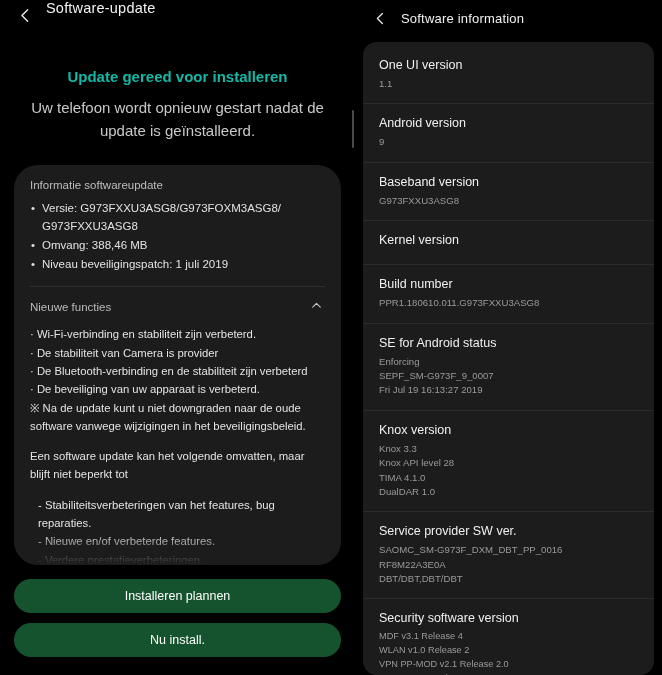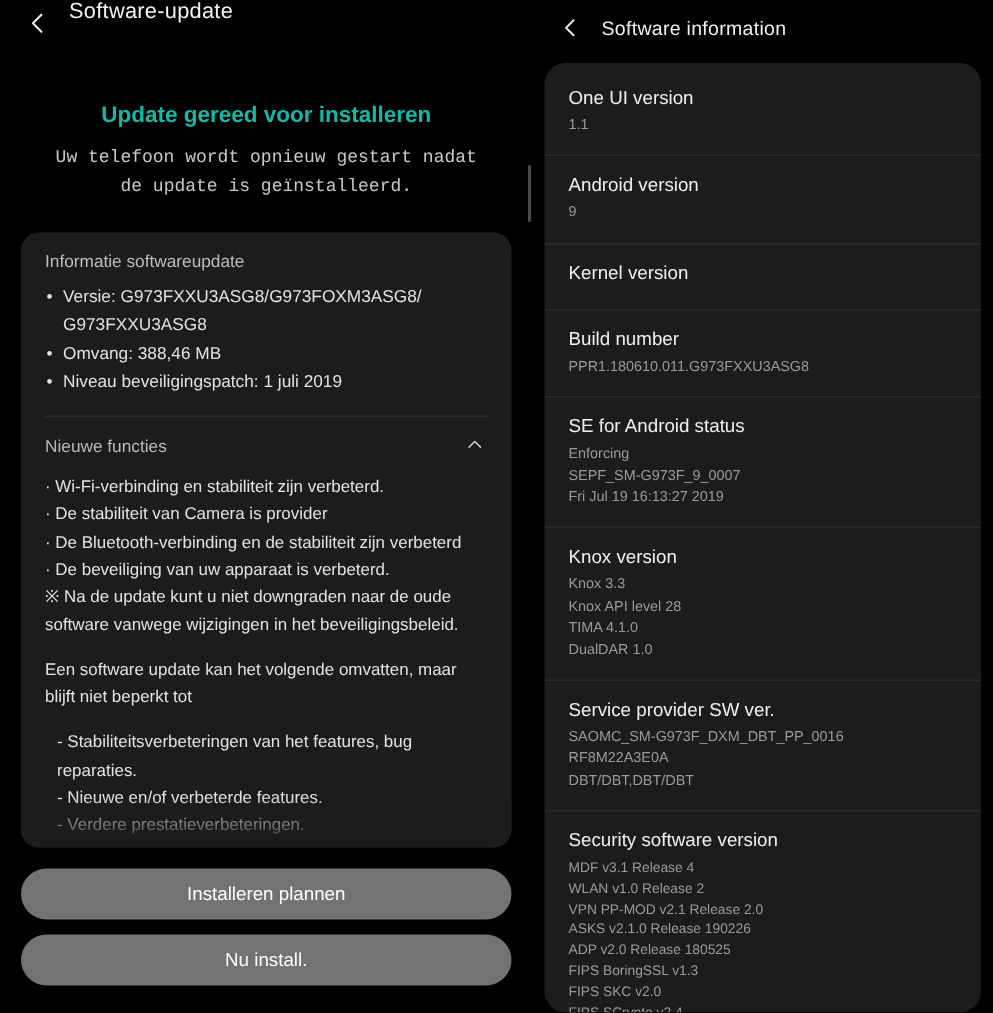--- a/index.html
+++ b/index.html
@@ -45,31 +45,30 @@
     padding: 18px 26px 0 26px;
   }
   .headline {
     color: #14b8a6;
     font-size: 15px;
     font-weight: bold;
     line-height: 1.4;
   }
   .subhead {
     color: #c9c9c9;
-    font-size: 12px;
+    font-size: 15px;
     line-height: 1.55;
     margin-top: 9px;
     padding: 0 4px;
-    font-family: Liberation Mono, monospace;
   }
 
   .card {
     margin: 22px 14px 0 14px;
     background: #1c1c1c;
-    border-radius: 12px;
+    border-radius: 24px;
     padding: 14px 16px 32px 16px;
     flex: 1 1 auto;
     overflow: hidden;
     position: relative;
   }
   .card-section-title {
     color: #bdbdbd;
     font-size: 11.5px;
     margin-bottom: 8px;
   }
@@ -130,21 +129,21 @@
   .btn-area {
     flex: 0 0 auto;
     padding: 14px 14px 18px 14px;
   }
   .btn {
     display: block;
     width: 100%;
     height: 34px;
     border: none;
     border-radius: 18px;
-    background: #737373;
+    background: #14532d;
     color: #ffffff;
     font-size: 12.5px;
     font-family: "Liberation Sans", sans-serif;
     cursor: pointer;
     margin-bottom: 10px;
   }
   .btn:last-child { margin-bottom: 0; }
 
   .scroll-hint {
     position: absolute;
@@ -274,20 +273,24 @@
     </div>
 
     <div class="info-card">
       <div class="info-item">
         <div class="info-label">One UI version</div>
         <div class="info-value">1.1</div>
       </div>
       <div class="info-item">
         <div class="info-label">Android version</div>
         <div class="info-value">9</div>
+      </div>
+      <div class="info-item">
+        <div class="info-label">Baseband version</div>
+        <div class="info-value">G973FXXU3ASG8</div>
       </div>
       <div class="info-item">
         <div class="info-label">Kernel version</div>
       </div>
       <div class="info-item">
         <div class="info-label">Build number</div>
         <div class="info-value">PPR1.180610.011.G973FXXU3ASG8</div>
       </div>
       <div class="info-item">
         <div class="info-label">SE for Android status</div>

